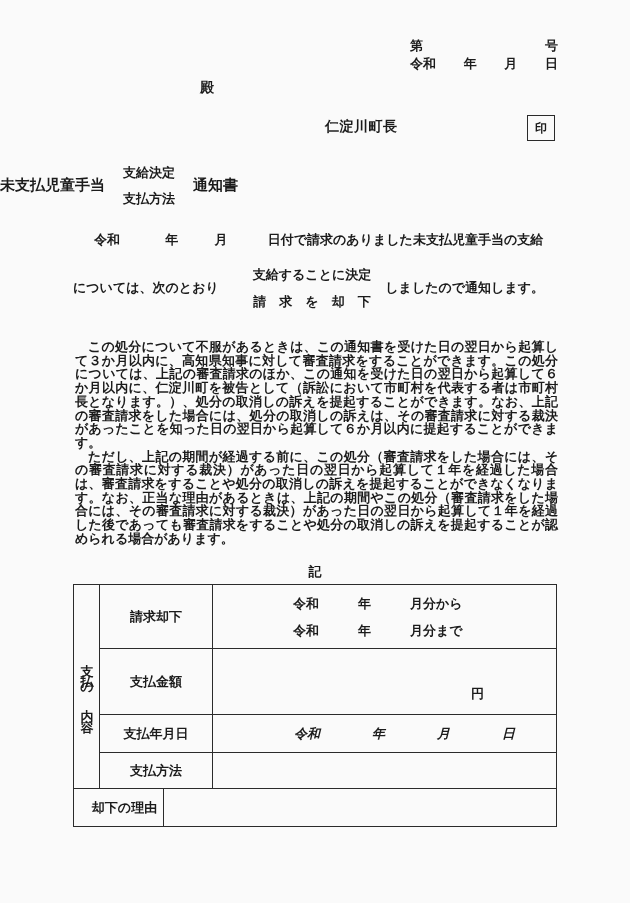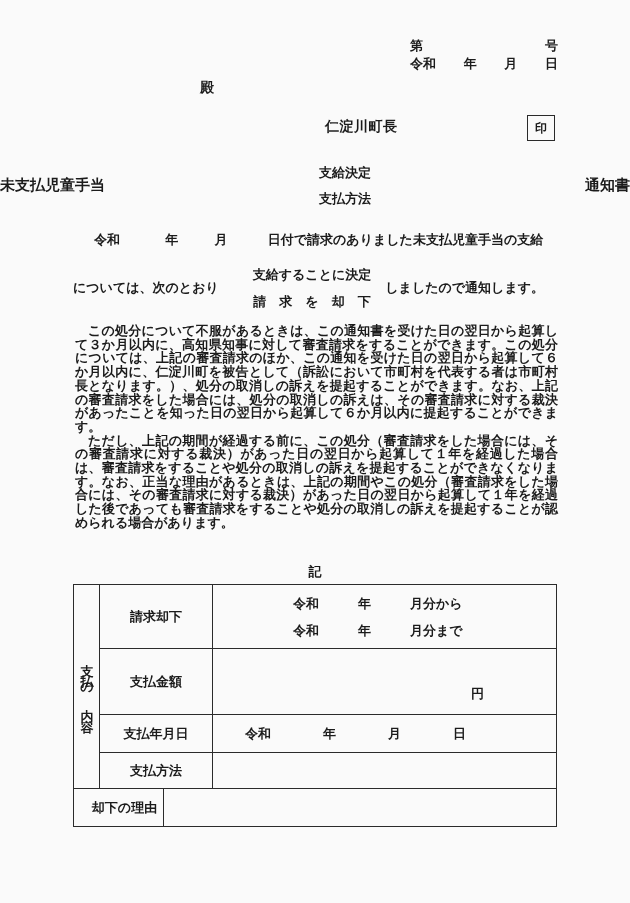--- a/index.html
+++ b/index.html
@@ -19,53 +19,53 @@
   .date-row{left:410px;top:55px;width:148px;display:flex;justify-content:space-between;font-size:13px;}
   .addressee{left:200px;top:79px;font-size:14px;}
   .issuer{left:325px;top:118px;font-size:14px;letter-spacing:0.5px;}
   .seal-box{
     left:527px;top:115px;width:26px;height:24px;
     border:1.5px solid #2a2a2a;display:flex;align-items:center;justify-content:center;
     font-size:12px;background:transparent;
   }
   .title-row{
     left:0;top:163px;width:630px;height:44px;
-    display:flex;align-items:center;justify-content:space-between;gap:8px;
+    display:flex;align-items:center;justify-content:flex-start;gap:18px;
     font-size:15px;
   }
   .stacked{display:flex;flex-direction:column;gap:13px;font-size:13px;text-align:center;line-height:13px;}
   .stmt-a{left:94px;top:231px;font-size:13px;white-space:nowrap;}
   .stmt-a .era{margin-right:42px;}
   .stmt-a .yr{margin-right:33px;}
   .stmt-a .mo{margin-right:37px;}
   .stmt-b{
     left:73px;top:264px;height:48px;
     display:flex;align-items:center;gap:14px;font-size:13px;white-space:nowrap;
   }
   .stacked2{display:flex;flex-direction:column;gap:14px;font-size:13px;line-height:13px;text-align:center;margin-left:20px;}
-  .body-text{left:75px;top:324px;width:483px;font-size:13px;line-height:13.7px;text-align:justify;}
+  .body-text{left:75px;top:340px;width:483px;font-size:13px;line-height:13.7px;text-align:justify;}
   .body-text p{margin:0;text-indent:1em;}
   .ki{left:0;top:563px;width:630px;text-align:center;font-size:13px;}
   table.details{
     left:73px;top:584px;position:absolute;
     border-collapse:collapse;table-layout:fixed;width:483px;
     font-size:13px;
   }
   table.details td{border:1px solid #2b2b2b;padding:0;vertical-align:middle;overflow:hidden;}
   td.vlabel{
     text-align:center;
     writing-mode:vertical-rl;text-orientation:upright;
     letter-spacing:10px;font-size:13px;
   }
   td.lbl{text-align:center;}
   td.lbl.reject{text-align:center;padding-left:12px;}
   td.val{text-align:left;}
   td.val.period div{padding-left:80px;line-height:27px;white-space:pre;}
   td.val.amount{vertical-align:bottom;padding:0 0 11px 258px;}
-  td.val.ymd{padding-left:32px;white-space:pre;}
+  td.val.ymd{padding-left:81px;white-space:pre;font-style:italic;}
 </style>
 </head>
 <body>
 
 <div class="page">
 
 
   <div class="abs doc-no-row">
     <span>第</span>
     <span>号</span>

